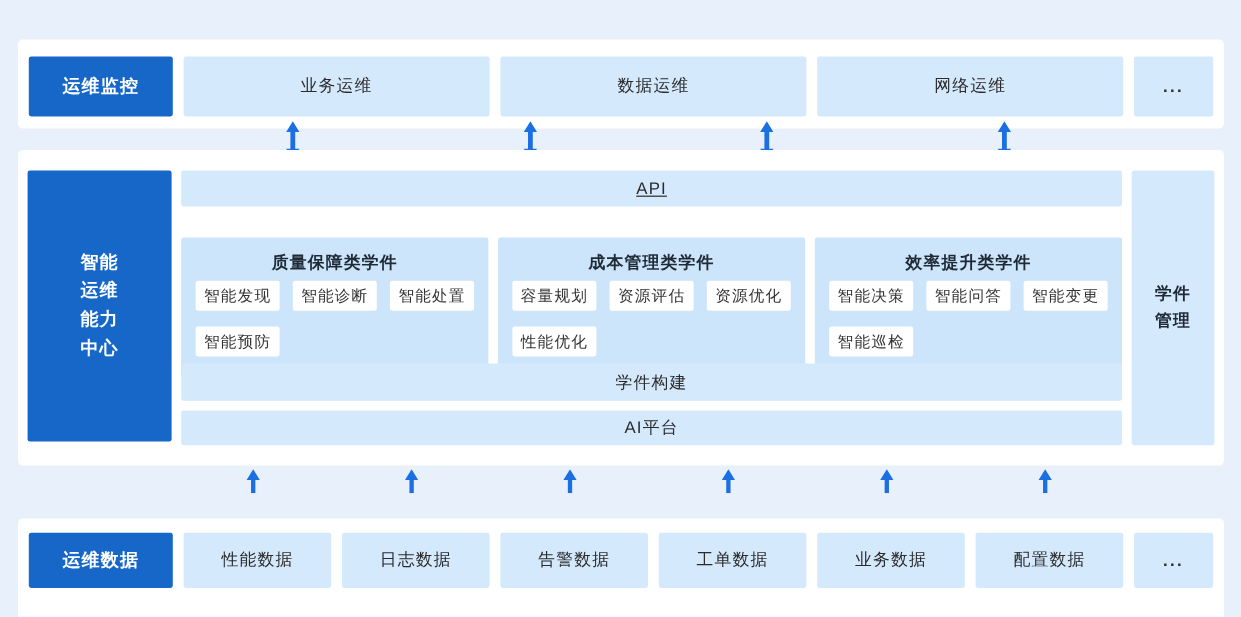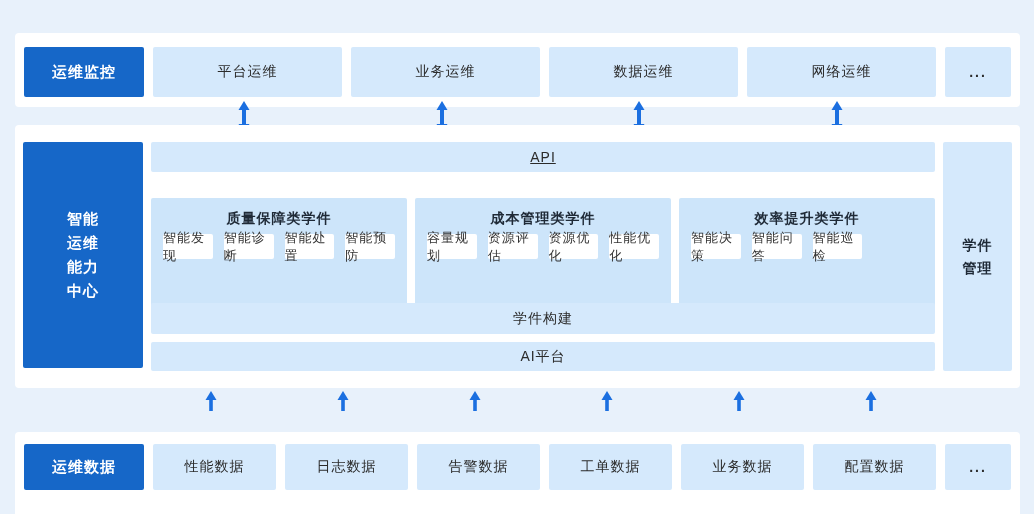--- a/index.html
+++ b/index.html
@@ -28,37 +28,36 @@
   .cell.dots{flex:0 0 66px;letter-spacing:2px;font-weight:bold;}
   
   .sidebar{position:absolute;left:8px;top:17px;width:120px;height:226px;background:var(--accent);border-radius:2px;color:#fff;font-weight:bold;font-size:15px;line-height:24px;display:flex;align-items:center;justify-content:center;text-align:center;letter-spacing:1px;}
   .hbar{position:absolute;left:136px;width:784px;background:var(--box_fill);border-radius:2px;display:flex;align-items:center;justify-content:center;font-size:14px;color:var(--text_dark);letter-spacing:1px;}
   .api-bar{top:17px;height:30px;text-decoration:underline;}
   .build-bar{top:178px;height:31px;}
   .ai-bar{top:217px;height:29px;}
   .cols{position:absolute;left:136px;top:73px;width:784px;height:115px;display:flex;gap:8px;}
   .col{flex:1;background:var(--panel_fill);border-radius:2px;padding:8px 12px 0;}
   .col-title{text-align:center;font-size:14px;font-weight:bold;color:#1f2a37;height:26px;line-height:24px;letter-spacing:1px;}
-  .col-grid{display:grid;grid-template-columns:1fr 1fr 1fr 1fr;gap:13px 11px;margin-top:2px;}
+  .col-grid{display:grid;grid-template-columns:1fr 1fr 1fr;gap:13px 11px;margin-top:2px;}
   .sub{background:#fff;height:25px;display:flex;align-items:center;justify-content:center;font-size:13px;color:#333;border-radius:2px;letter-spacing:1px;}
   .manage-col{position:absolute;left:928px;top:17px;width:69px;height:229px;background:var(--box_fill);border-radius:2px;display:flex;align-items:center;justify-content:center;text-align:center;font-size:14px;font-weight:bold;color:#1f2a37;line-height:23px;letter-spacing:1px;font-family:Liberation Serif, serif;}
   
   .dbl-arrow{position:absolute;top:101px;width:14px;height:32px;}
   .up-arrow{position:absolute;top:391px;width:14px;height:20px;}
   .dbl-arrow svg *, .up-arrow svg *{fill:var(--arrow);}
 </style>
 </head>
 <body>
 
 <div class="page">
 
   <div class="band top-band">
     <div class="row">
       <div class="blue-btn">运维监控</div>
-      <div class="cell">平台运维</div>
       <div class="cell">业务运维</div>
       <div class="cell">数据运维</div>
       <div class="cell">网络运维</div>
       <div class="cell dots">...</div>
     </div>
   </div>
 
   <div class="dbl-arrow" style="left:237px"><svg viewBox="0 0 14 32" width="14" height="32">
         <rect x="5" y="7" width="4" height="18"></rect>
         <polygon points="7,0 1.5,9 12.5,9"></polygon>
@@ -109,20 +108,21 @@
           <div class="sub">资源评估</div>
           <div class="sub">资源优化</div>
           <div class="sub">性能优化</div>
         </div>
       </div>
       <div class="col">
         <div class="col-title">效率提升类学件</div>
         <div class="col-grid">
           <div class="sub">智能决策</div>
           <div class="sub">智能问答</div>
+          <div class="sub">智能变更</div>
           <div class="sub">智能巡检</div>
         </div>
       </div>
     </div>
 
     <div class="hbar build-bar">学件构建</div>
     <div class="hbar ai-bar">AI平台</div>
 
     <div class="manage-col">
       <div>

